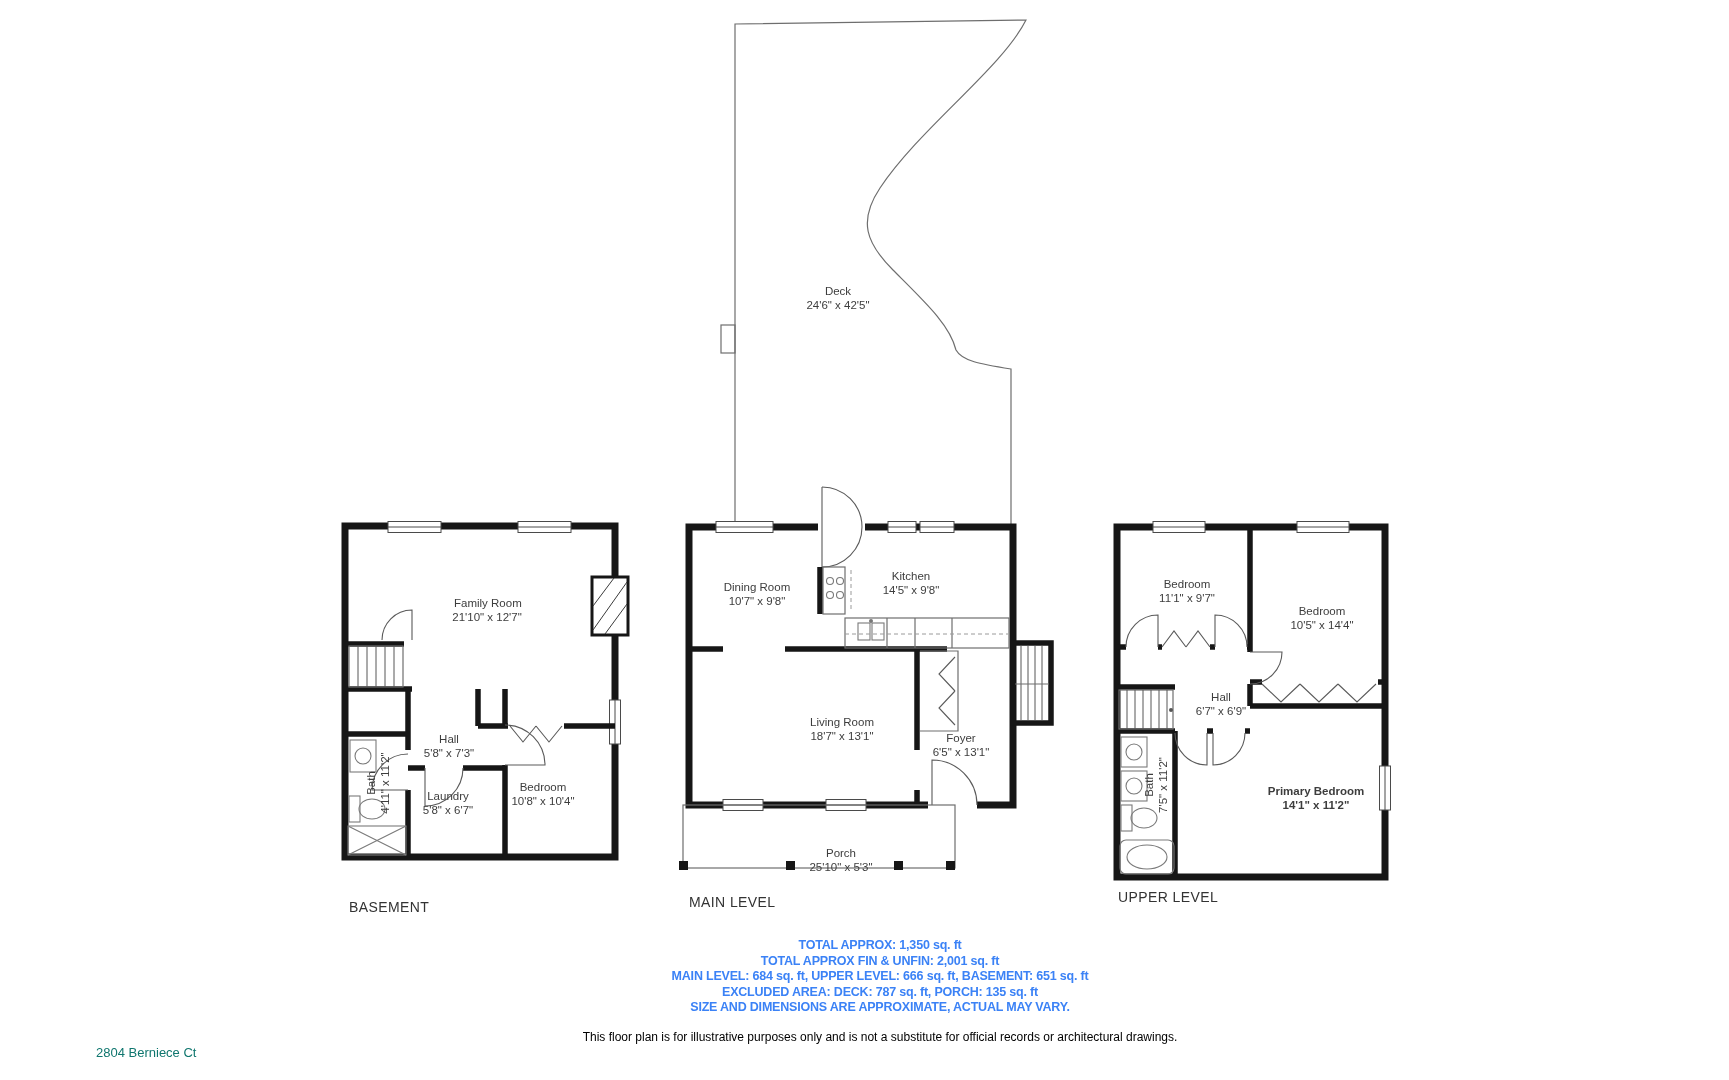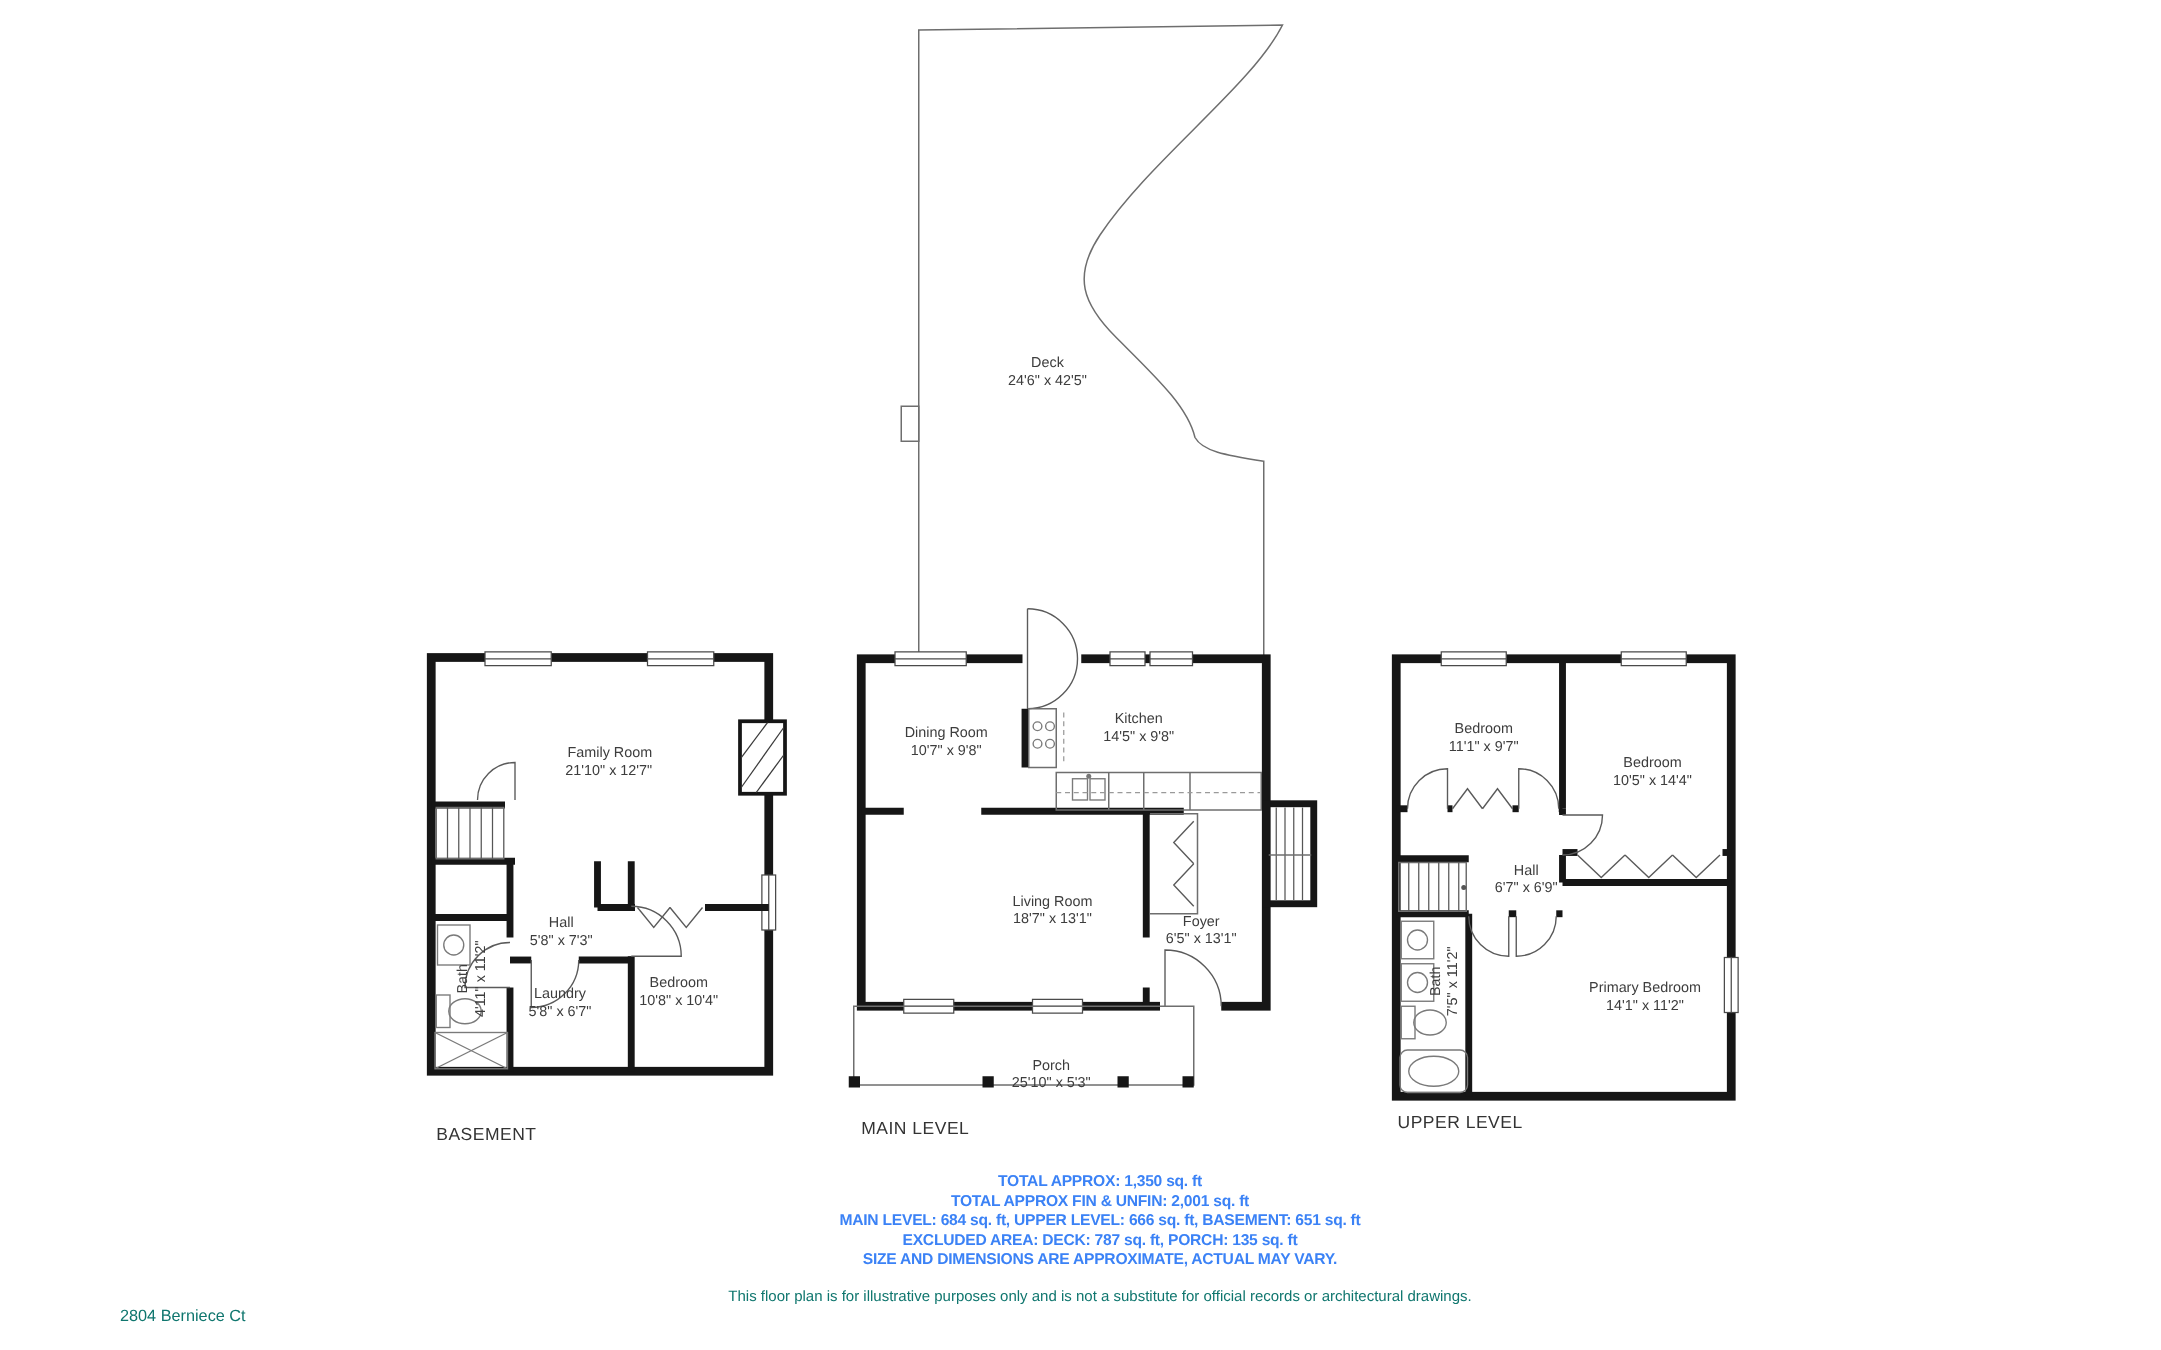--- a/index.html
+++ b/index.html
@@ -22,21 +22,21 @@
   .gapfill{fill:#ffffff;stroke:none;}
   
   .room-label{position:absolute;transform:translate(-50%,-50%);text-align:center;
               font-size:11.5px;line-height:1.25;color:#3d3d3d;white-space:nowrap;}
   .room-label.vertical{transform:translate(-50%,-50%) rotate(-90deg);}
   .level-title{position:absolute;font-size:14px;letter-spacing:.4px;color:#333;}
   .summary{position:absolute;left:880px;top:938px;transform:translateX(-50%);
            text-align:center;font-size:12.5px;font-weight:bold;letter-spacing:-.2px;
            color:#3b82f6;line-height:15.5px;white-space:nowrap;}
   .disclaimer{position:absolute;left:880px;top:1028px;transform:translateX(-50%);
-              text-align:center;font-size:12px;color:#0f766e;line-height:18px;white-space:nowrap;}
+              text-align:center;font-size:12px;color:#000000;line-height:18px;white-space:nowrap;}
   .address{position:absolute;left:96px;top:1045px;font-size:13px;color:#0f766e;}
   .logo-word{position:absolute;transform:translate(-50%,-50%);color:#0f766e;
              font-size:17px;font-weight:bold;letter-spacing:2.5px;white-space:nowrap;}
 </style>
 </head>
 <body>
 
 <div id="canvas">
 
   <svg width="1729" height="1080" viewBox="0 0 1729 1080">
@@ -315,21 +315,21 @@
     <div>10'5" x 14'4"</div>
   </div>
   <div class="room-label" style="left:1221px;top:704px;">
     <div>Hall</div>
     <div>6'7" x 6'9"</div>
   </div>
   <div class="room-label vertical" style="left:1156px;top:785px;">
     <div>Bath</div>
     <div>7'5" x 11'2"</div>
   </div>
-  <div class="room-label" style="left:1316px;top:798px;">
+  <div class="room-label" style="left:1316px;top:798px;font-weight:bold;">
     <div>Primary Bedroom</div>
     <div>14'1" x 11'2"</div>
   </div>
 
   <div class="level-title" style="left:349px;top:899px;">BASEMENT</div>
   <div class="level-title" style="left:689px;top:894px;">MAIN LEVEL</div>
   <div class="level-title" style="left:1118px;top:889px;text-align:center;">UPPER LEVEL</div>
 
   <div class="summary">
     <div>TOTAL APPROX: 1,350 sq. ft</div>

